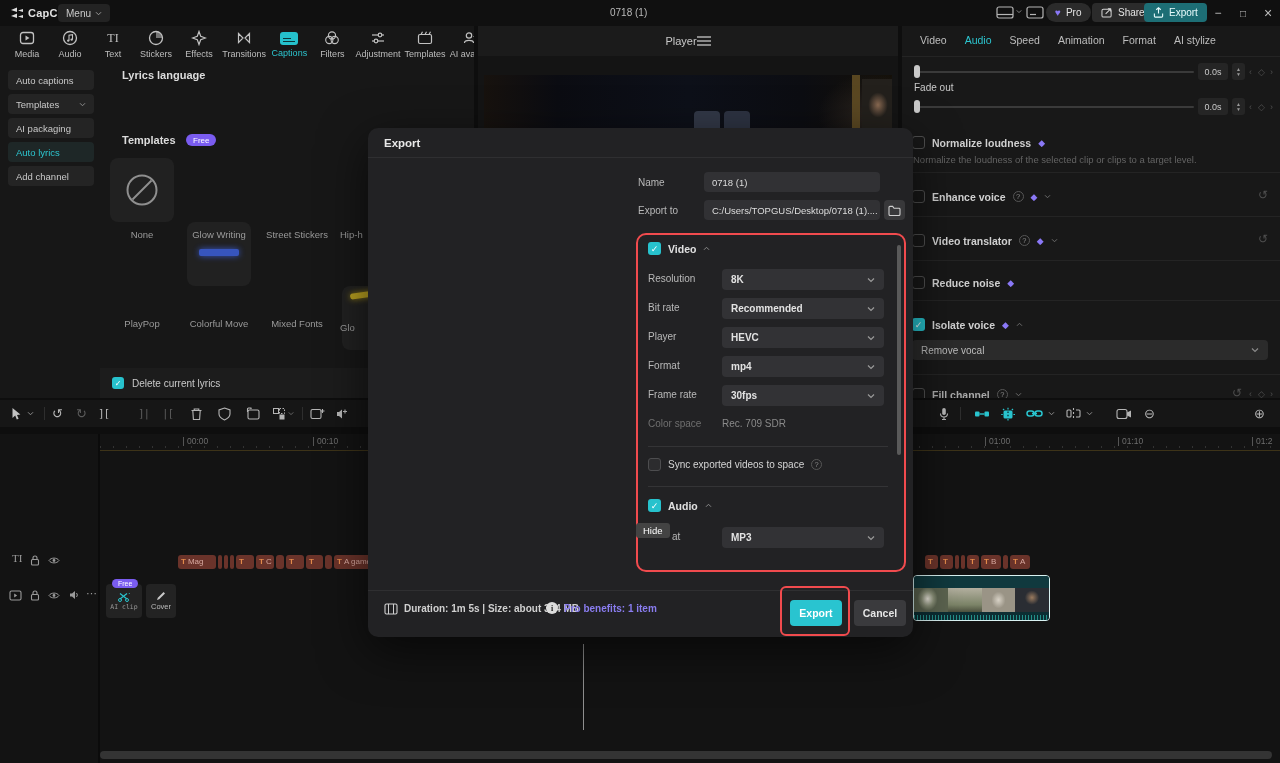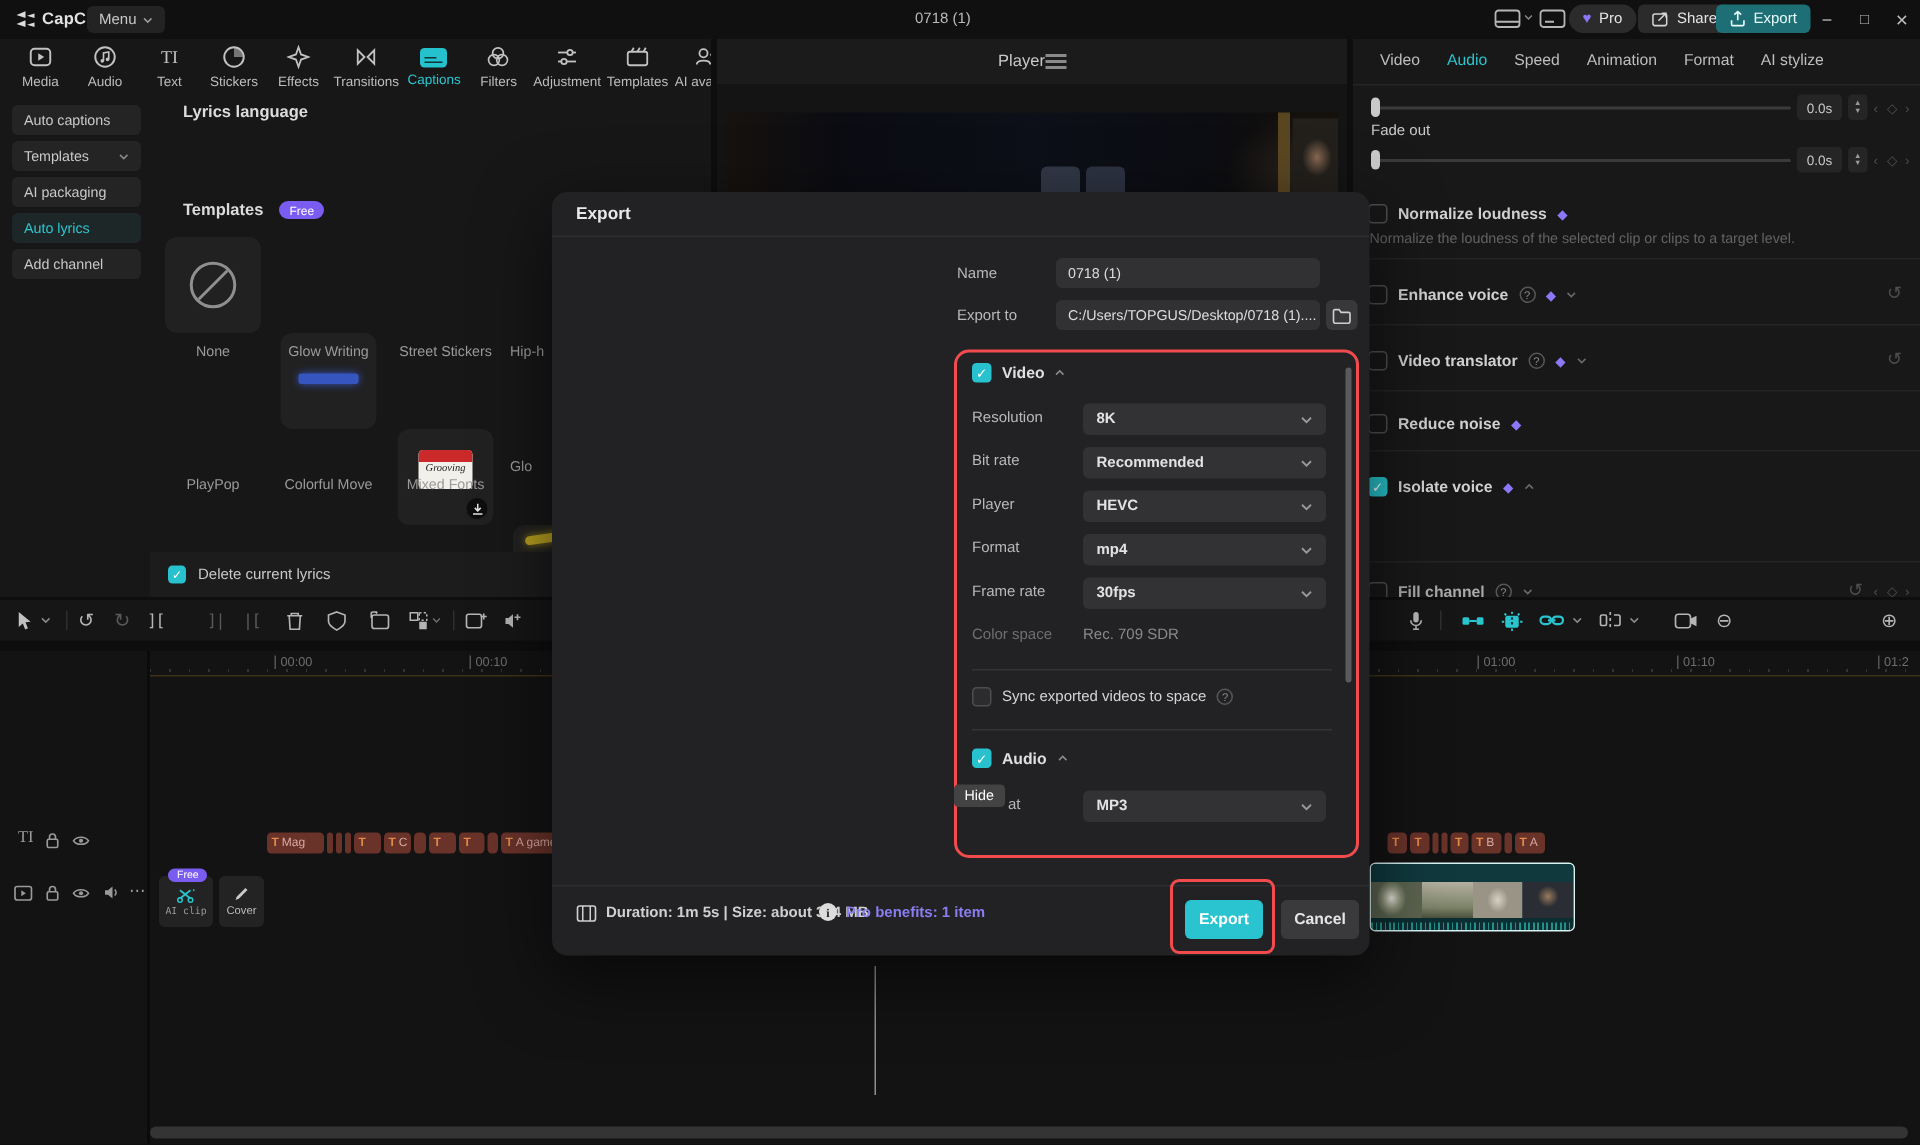--- a/index.html
+++ b/index.html
@@ -349,43 +349,32 @@
     <span class="ico a" style="left:15px;top:15px">
       <svg width="34" height="34" viewBox="0 0 34 34">
           <circle cx="17" cy="17" r="14.5" stroke="#8f8f8f" fill="none" stroke-width="2"></circle>
           <line x1="7.5" y1="26.5" x2="26.5" y2="7.5" stroke="#8f8f8f" stroke-width="2"></line>
         </svg>
     </span>
   </div>
   <div class="tcard a" style="left:187px;top:132px">
     <div class="a" style="left:12px;top:27px;width:40px;height:7px;background:#3a5bd0;border-radius:2px;box-shadow:0 0 6px #3a5bd0;opacity:.9"></div>
   </div>
-  <div class="tcard a" style="left:265px;top:132px">
-    <div class="a" style="left:14px;top:14px;width:36px;height:26px;background:#f2f0ea;border-radius:3px;overflow:hidden">
-      <div style="height:8px;background:#cc2a2a"></div>
-      <div style="font-size:7px;color:#1a1a1a;text-align:center;font-family:'Liberation Serif',serif;font-style:italic">Grooving</div>
-    </div>
-    <span class="dl-badge">
-      <svg width="9" height="9" viewBox="0 0 10 10">
-          <path d="M5 1 v4.5 M2.8 4 L5 6.2 L7.2 4 M1.5 8.5 h7" stroke="#e5e5e5" fill="none" stroke-width="1.1"></path>
-        </svg>
-    </span>
-  </div>
   <div class="tcard a" style="left:342px;top:132px">
     <div class="a" style="left:8px;top:6px;width:26px;height:6px;background:#b8a020;border-radius:3px;box-shadow:0 0 6px #9a8518;transform:rotate(-8deg)"></div>
   </div>
   <span class="a tlabel" style="left:94px;top:203px;width:96px">None</span>
   <span class="a tlabel" style="left:171px;top:203px;width:96px">Glow Writing</span>
   <span class="a tlabel" style="left:249px;top:203px;width:96px">Street Stickers</span>
   <span class="a tlabel" style="left:340px;top:203px;width:40px;text-align:left">Hip-h</span>
 
   <span class="a tlabel" style="left:94px;top:292px;width:96px">PlayPop</span>
   <span class="a tlabel" style="left:171px;top:292px;width:96px">Colorful Move</span>
   <span class="a tlabel" style="left:249px;top:292px;width:96px">Mixed Fonts</span>
-  <span class="a tlabel" style="left:340px;top:280px;width:40px;text-align:left">Glo</span>
+  <span class="a tlabel" style="left:340px;top:296px;width:40px;text-align:left">Glo</span>
 
   <div class="delete-bar">
     <span class="cb on sm">✓</span>
     <span>Delete current lyrics</span>
   </div>
 </section>
 
 <section class="player-panel">
   <div class="pl-head">
     <span class="pl-title">Player</span>
@@ -480,20 +469,28 @@
   </div>
   <div class="rdiv" style="top:274px"></div>
 
   <div class="arow" style="top:292px">
     <span class="cb on">✓</span>
     <span class="row-label">Isolate voice</span>
     <span class="gem">◆</span>
     <span class="ico">
         <svg width="7" height="5" viewBox="0 0 8 6">
           <path d="M1 4.5 L4 1.5 L7 4.5" stroke="#6a6a6a" fill="none" stroke-width="1.2"></path>
+        </svg>
+      </span>
+  </div>
+  <div class="rselect" style="top:314px">
+    <span>Remove vocal</span>
+    <span class="ico">
+        <svg width="8" height="6" viewBox="0 0 8 6">
+          <path d="M1 1.5 L4 4.5 L7 1.5" stroke="#8a8a8a" fill="none" stroke-width="1.2"></path>
         </svg>
       </span>
   </div>
   <div class="rdiv" style="top:348px"></div>
 
   <div class="arow" style="top:362px">
     <span class="cb off" style="background:transparent;border-color:#4f4f4f"></span>
     <span class="row-label" style="color:#a8a8a8">Fill channel</span>
     <span class="qm">?</span>
     <span class="ico">

